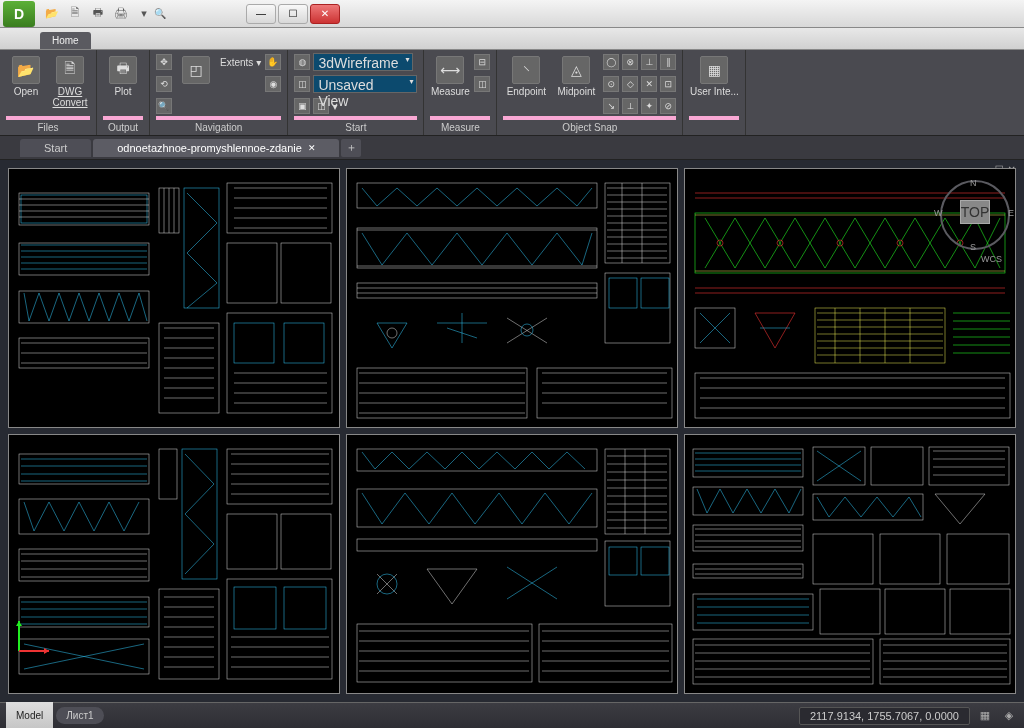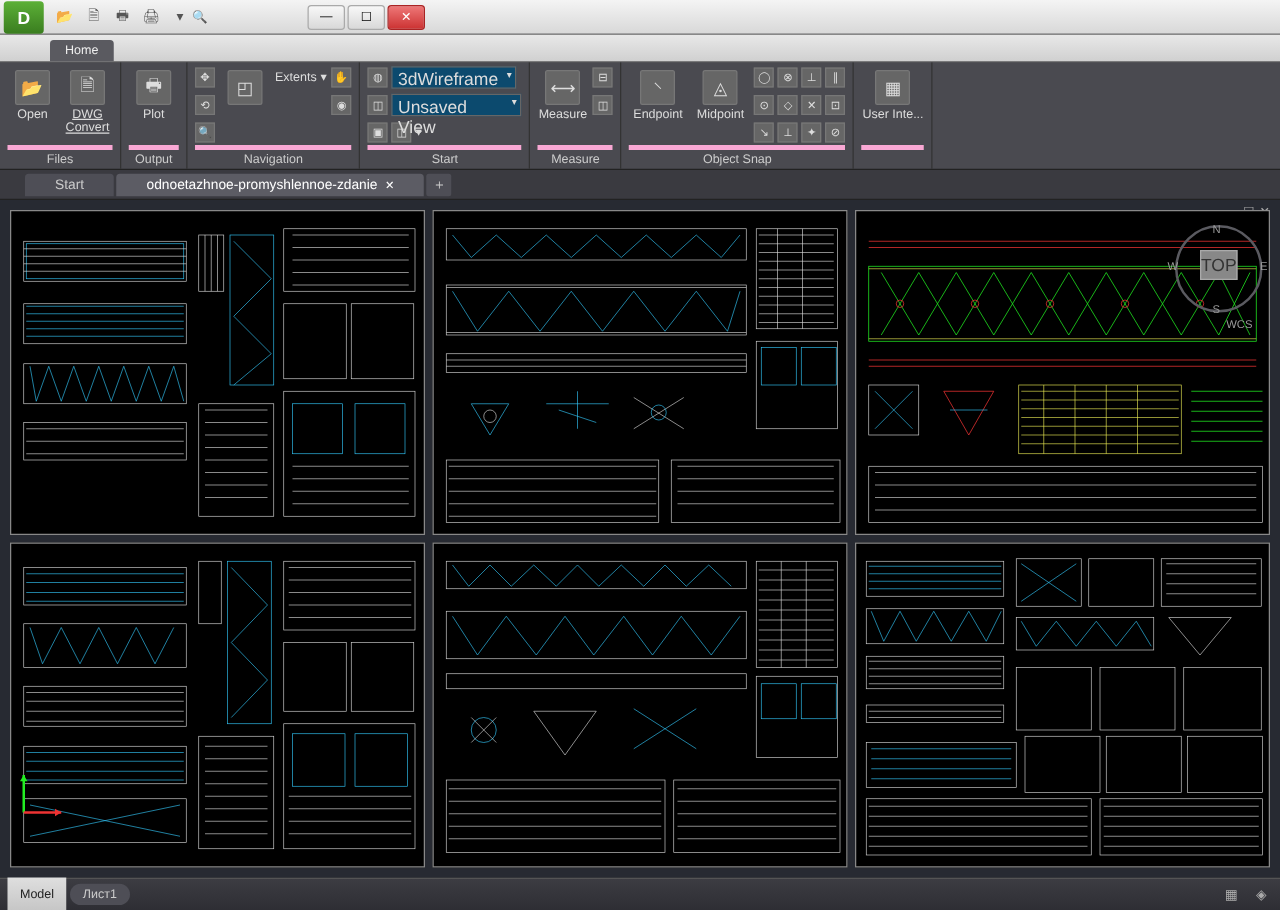--- a/index.html
+++ b/index.html
@@ -417,15 +417,16 @@
         <polygon points="5,5 2,10 8,10" fill="#2e2"></polygon>
         <polygon points="35,35 30,32 30,38" fill="#e33"></polygon>
       </svg>
   </div>
 </div>
 
 <div class="statusbar">
   <div class="model-tab">Model</div>
   <div class="layout-tab">Лист1</div>
   <div class="status-spacer"></div>
+  <div class="coords">2117.9134, 1755.7067, 0.0000</div>
   <div class="status-ico">▦</div>
   <div class="status-ico">◈</div>
 </div>
 
 </body></html>

